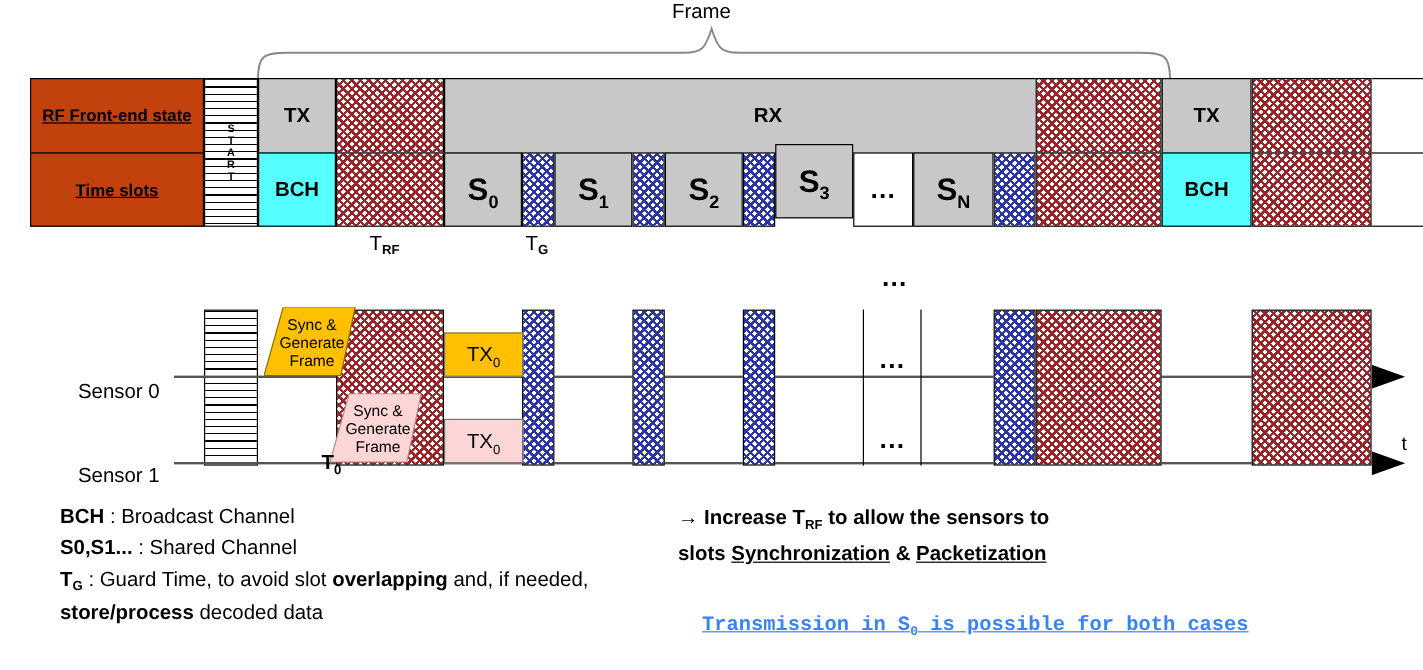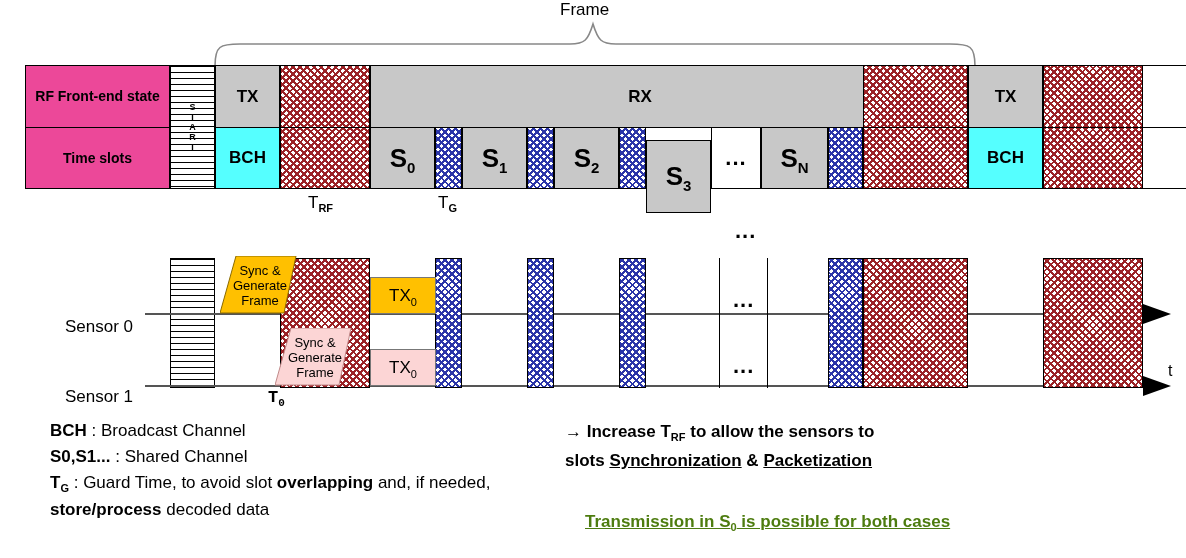--- a/index.html
+++ b/index.html
@@ -2,21 +2,21 @@
 <html><head>
 <meta charset="utf-8">
 <style>
   html,body{margin:0;padding:0;background:#fff;}
   body{width:1186px;height:558px;position:relative;
        font-family:"Liberation Sans",sans-serif;color:#000;overflow:hidden;}
   .abs{position:absolute;}
   .cell{position:absolute;box-sizing:border-box;border:1px solid #000;
         display:flex;align-items:center;justify-content:center;}
   .gray{background:#c8c8c8;}
-  .darkgray{background:#ec4899;}
+  .darkgray{background:#c2410c;text-decoration:underline;}
   .cyan{background:#55ffff;}
   .white{background:#ffffff;}
   .lbl{font-weight:bold;font-size:14px;text-align:center;line-height:1.15;}
   .big{font-weight:bold;font-size:17px;}
   .slot{font-weight:bold;font-size:26px;}
   .slot sub{font-size:15px;vertical-align:baseline;position:relative;top:6px;}
   .dots{font-weight:bold;font-size:22px;letter-spacing:1px;}
 
   
   .redhatch{
@@ -57,21 +57,21 @@
               position:relative;top:4px;}
   .tlabel.b{font-weight:bold;}
 
   .legend{position:absolute;font-size:17px;line-height:26px;}
   .legend b{font-weight:bold;}
   .legend sub{font-size:11px;font-weight:bold;vertical-align:baseline;
               position:relative;top:4px;}
   .note{position:absolute;font-size:17px;font-weight:bold;line-height:27px;}
   .note sub{font-size:11px;vertical-align:baseline;position:relative;top:4px;}
   .note u{text-decoration:underline;}
-  .green{color:#4d7c0f;text-decoration:underline;}
+  .green{color:#3b82f6;text-decoration:underline;font-family:Liberation Mono, monospace;}
   .framelbl{position:absolute;font-size:17px;}
   .sensorlbl{position:absolute;font-size:17px;margin-top:35px;}
   .tvar{position:absolute;font-size:16px;}
 </style>
 </head>
 <body>
 
 <svg class="abs" style="left:210px;top:18px;width:770px;height:50px;">
   <path d="M 5,48 C 5,28 10,26 30,26 L 360,26 C 375,26 378,22 383,6
            C 388,22 391,26 406,26 L 740,26 C 760,26 765,28 765,48" fill="none" stroke="#888" stroke-width="1.6"></path>
@@ -119,21 +119,21 @@
 <div class="cell gray slot" style="left:462px;top:127px;width:65px;height:62px;">
   <span><span>S</span><sub>1</sub></span>
 </div>
 <div class="cell bluehatch" style="left:527px;top:127px;width:27px;height:62px;"></div>
 
 <div class="cell gray slot" style="left:554px;top:127px;width:65px;height:62px;">
   <span><span>S</span><sub>2</sub></span>
 </div>
 <div class="cell bluehatch" style="left:619px;top:127px;width:27px;height:62px;"></div>
 
-<div class="cell gray slot" style="left:646px;top:140px;width:65px;height:73px;">
+<div class="cell gray slot" style="left:646px;top:120px;width:65px;height:62px;">
   <span><span>S</span><sub>3</sub></span>
 </div>
 <div class="cell white dots" style="left:711px;top:127px;width:50px;height:62px;">
   <span>...</span>
 </div>
 <div class="cell gray slot" style="left:761px;top:127px;width:67px;height:62px;">
   <span><span>S</span><sub>N</sub></span>
 </div>
 <div class="cell bluehatch" style="left:828px;top:127px;width:35px;height:62px;"></div>
 
@@ -198,21 +198,21 @@
   <polygon points="16,0 76,0 64,57 0,57" fill="#fcd5d5" stroke="#c08a8a" stroke-width="1"></polygon>
 </svg>
 <div class="trap" style="left:275px;top:328px;width:80px;height:58px;">
   <span>Sync &amp; Generate Frame</span>
 </div>
 
 <div class="txbox" style="left:370px;top:349px;width:66px;height:37px;background:#fcd5d5;">
   <span><span>TX</span><sub>0</sub></span>
 </div>
 
-<div class="tlabel b" style="left:268px;top:388px;font-family:Liberation Mono, monospace;">
+<div class="tlabel b" style="left:268px;top:376px;">
   <span>T</span><sub>0</sub>
 </div>
 
 <div class="legend" style="left:50px;top:418px;width:500px;">
   <div>
     <b>BCH</b><span> : </span><span>Broadcast Channel</span>
   </div>
   <div>
     <b>S0,S1...</b><span> : </span><span>Shared Channel</span>
   </div>

